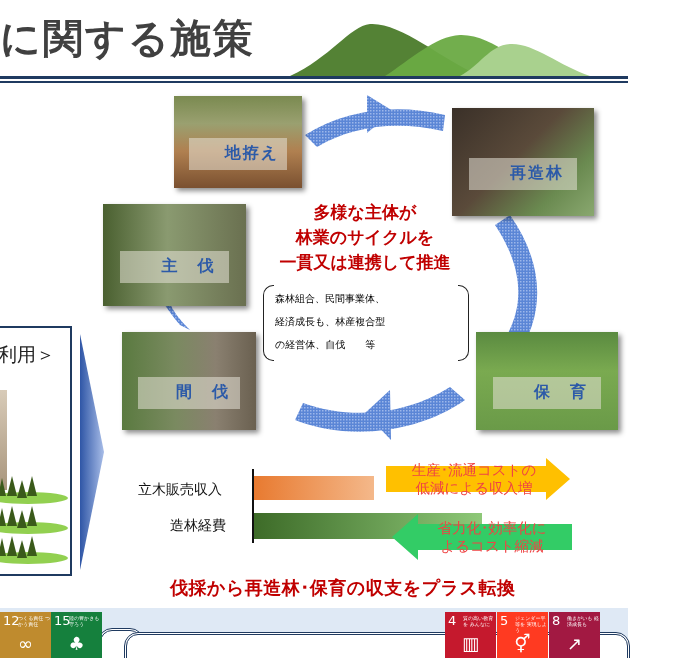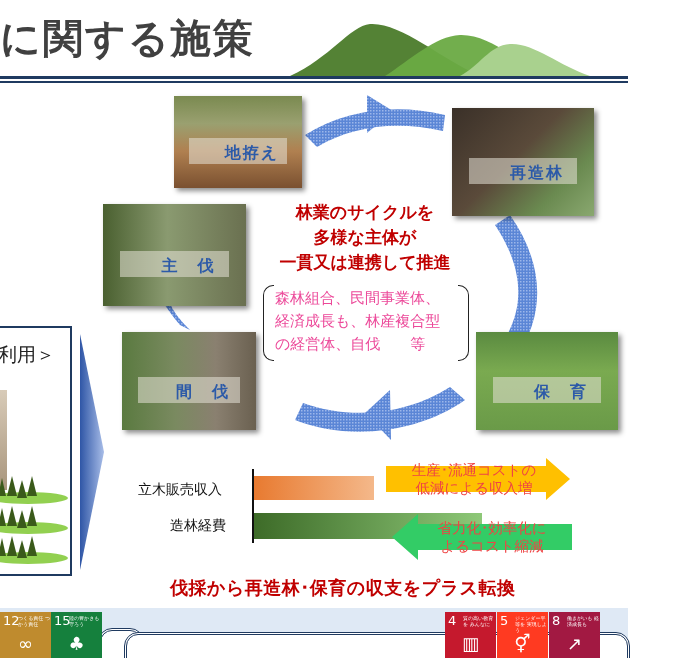--- a/index.html
+++ b/index.html
@@ -2,26 +2,26 @@
 <html><head>
 <meta charset="utf-8">
 <style>
   html,body{margin:0;padding:0;}
   body{width:695px;height:658px;position:relative;overflow:hidden;background:#ffffff;font-family:"DejaVu Sans","Liberation Sans",sans-serif;}
   .abs{position:absolute;}
   .title{left:0;top:10px;font-size:40px;font-weight:bold;color:#404040;letter-spacing:2px;white-space:nowrap;line-height:56px;}
   .hline1{left:0;top:76px;width:628px;height:3px;background:#1f3a60;}
   .hline2{left:0;top:81px;width:628px;height:1.5px;background:#1f3a60;}
   .photo{box-shadow:3px 3px 5px rgba(0,0,0,.45);overflow:hidden;}
-  .plabel{position:absolute;left:12%;right:12%;top:50%;height:26px;margin-top:-4px;background:rgba(230,225,215,.55);color:#2c5aa8;font-weight:bold;font-size:16px;text-align:center;line-height:30px;letter-spacing:2px;padding-left:28px;}
+  .plabel{position:absolute;left:12%;right:12%;top:50%;height:32px;margin-top:-4px;background:rgba(230,225,215,.55);color:#2c5aa8;font-weight:bold;font-size:16px;text-align:center;line-height:30px;letter-spacing:2px;padding-left:28px;}
   .center-red{left:240px;top:200px;width:250px;text-align:center;color:#c00000;font-weight:bold;font-size:17px;line-height:25px;}
   .bracket-box{left:263px;top:285px;width:206px;height:74px;}
   .bracket-box .bl{position:absolute;left:0;top:0;width:10px;height:74px;border:1.5px solid #222;border-right:none;border-radius:10px 0 0 10px;}
   .bracket-box .br{position:absolute;right:0;top:0;width:10px;height:74px;border:1.5px solid #222;border-left:none;border-radius:0 10px 10px 0;}
-  .bracket-box .txt{position:absolute;left:12px;top:2px;font-size:15px;line-height:23px;color:#ec4899;white-space:nowrap;}
+  .bracket-box .txt{position:absolute;left:12px;top:2px;font-size:10px;line-height:23px;color:#000000;white-space:nowrap;}
   .left-panel{left:-4px;top:326px;width:72px;height:246px;border:2px solid #1f3a60;background:#fff;}
   .lp-title{position:absolute;left:0;top:14px;font-size:19px;color:#222;white-space:nowrap;}
   .rock{position:absolute;left:0;top:62px;width:9px;height:100px;background:linear-gradient(#d8cbb8,#a8957c);}
   .trees{position:absolute;left:0;top:148px;width:72px;}
   .bigarrow{left:80px;top:334px;}
   .lbl-rev{left:138px;top:481px;font-size:14px;color:#111;text-align:right;}
   .lbl-cost{left:170px;top:517px;font-size:14px;color:#111;}
   .axis{left:252px;top:469px;width:1.5px;height:74px;background:#111;}
   .bar-rev{left:254px;top:476px;width:120px;height:24px;background:linear-gradient(to right,#e87a30,#f4b88a);}
   .bar-cost{left:254px;top:513px;width:228px;height:26px;background:linear-gradient(to right,#3d6b28,#8ec878);}
@@ -108,22 +108,22 @@
   <div class="plabel">保　育</div>
 </div>
 <div class="abs photo" style="left:122px;top:332px;width:134px;height:98px;background:linear-gradient(90deg,#5a7a40 0%,#7a8a60 40%,#8a8070 70%,#6a6050 100%);">
   <div class="plabel">間　伐</div>
 </div>
 <div class="abs photo" style="left:103px;top:180px;width:143px;height:102px;background:linear-gradient(90deg,#4a6030 0%,#8a9a70 45%,#6a7050 100%);margin-top:24px;">
   <div class="plabel">主　伐</div>
 </div>
 
 <div class="abs center-red">
+  <div>多様な主体が</div>
   <div>林業のサイクルを</div>
-  <div>多様な主体が</div>
   <div>一貫又は連携して推進</div>
 </div>
 
 <div class="abs bracket-box">
   <div class="bl"></div>
     <div class="br"></div>
   <div class="txt">
     <div>森林組合、民間事業体、</div>
     <div>経済成長も、林産複合型</div>
     <div>の経営体、自伐　　等</div>

